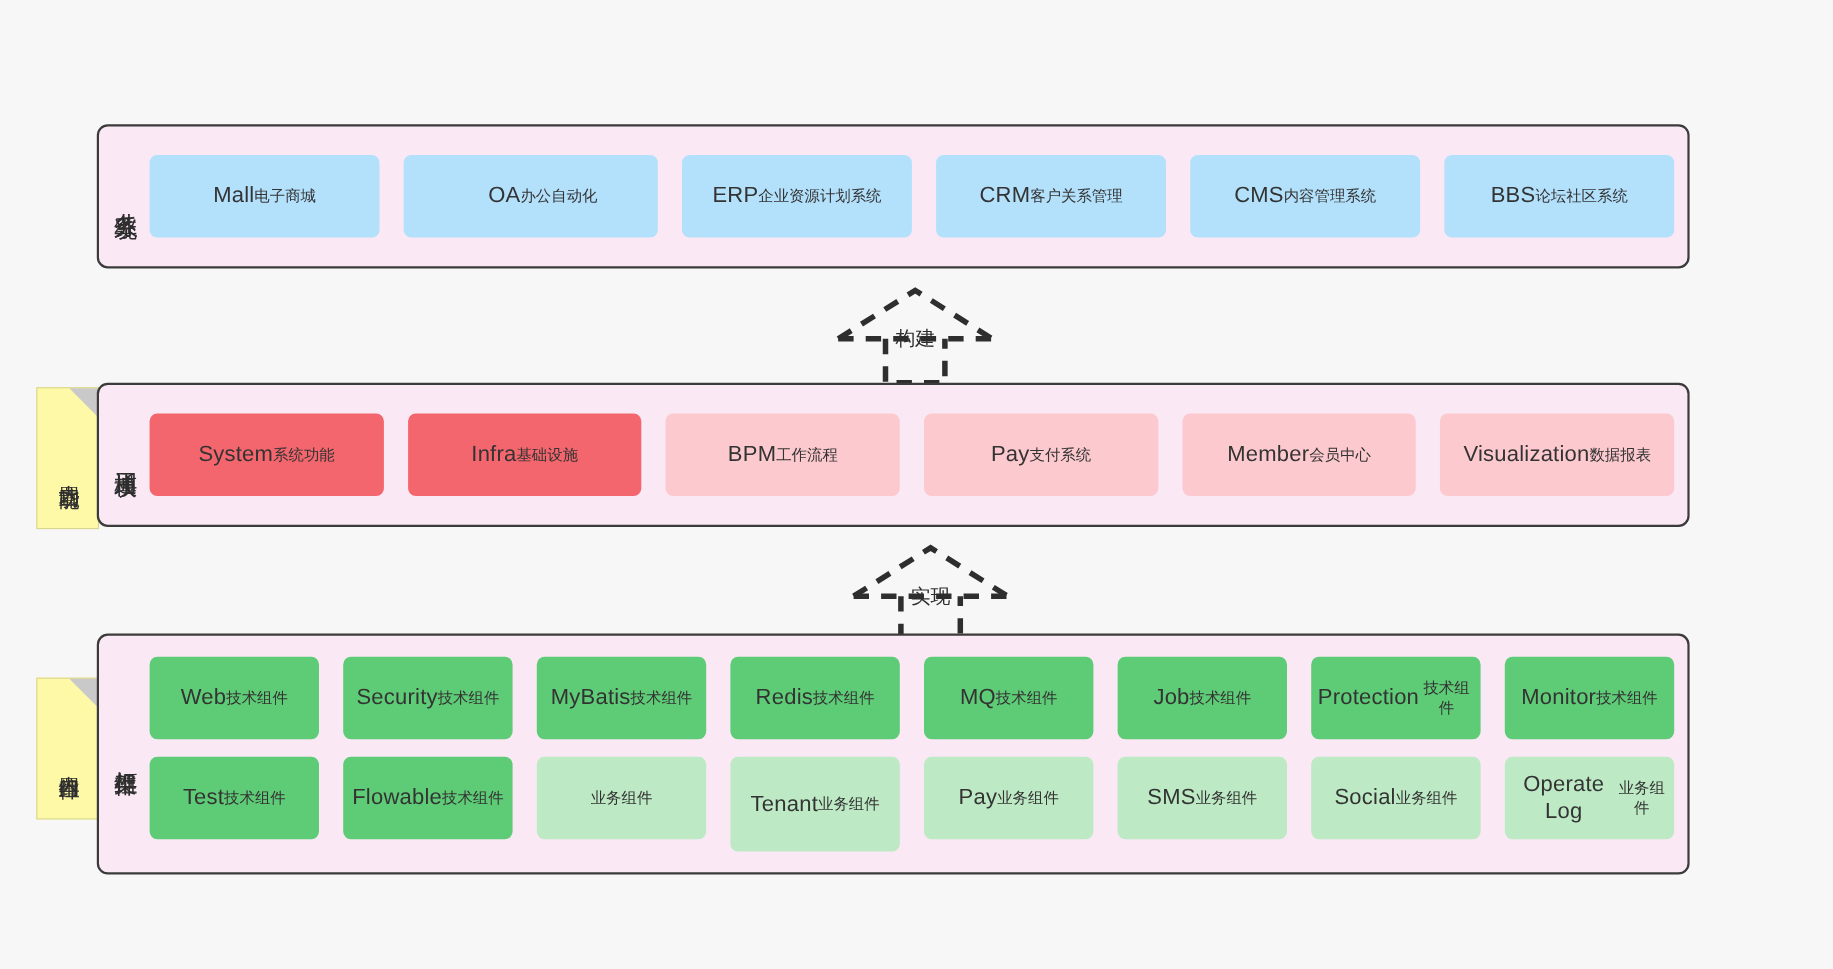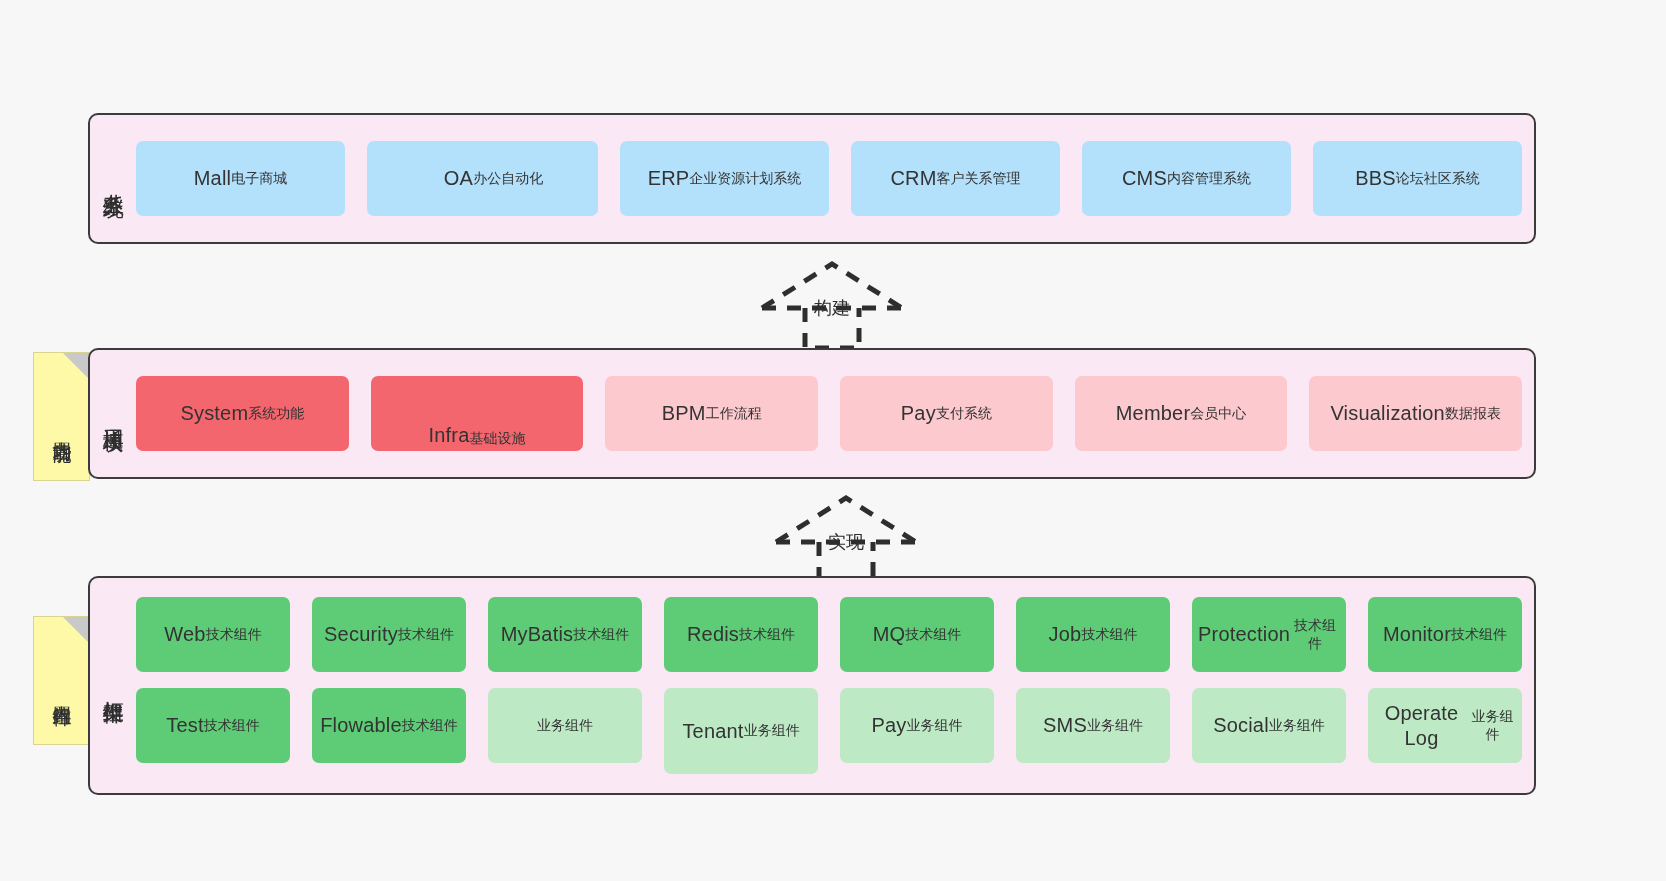--- a/index.html
+++ b/index.html
@@ -207,21 +207,21 @@
   <div class="layer" id="layer-modules" style="left:88px; top:348px; width:1448px; height:131px;">
     <div class="layer-title">通用模块</div>
     <div class="layer-body">
       <div class="row">
 
         <div class="card c-red" style="height:75px;">
           <span class="ttl">System</span>
           <span class="sub">系统功能</span>
         </div>
 
-        <div class="card c-red" style="height:75px;align-items:flex-end;">
+        <div class="card c-red" style="height:75px;">
           <span class="ttl">Infra</span>
           <span class="sub">基础设施</span>
         </div>
 
         <div class="card c-pink" style="height:75px;">
           <span class="ttl">BPM</span>
           <span class="sub">工作流程</span>
         </div>
 
         <div class="card c-pink" style="height:75px;">

